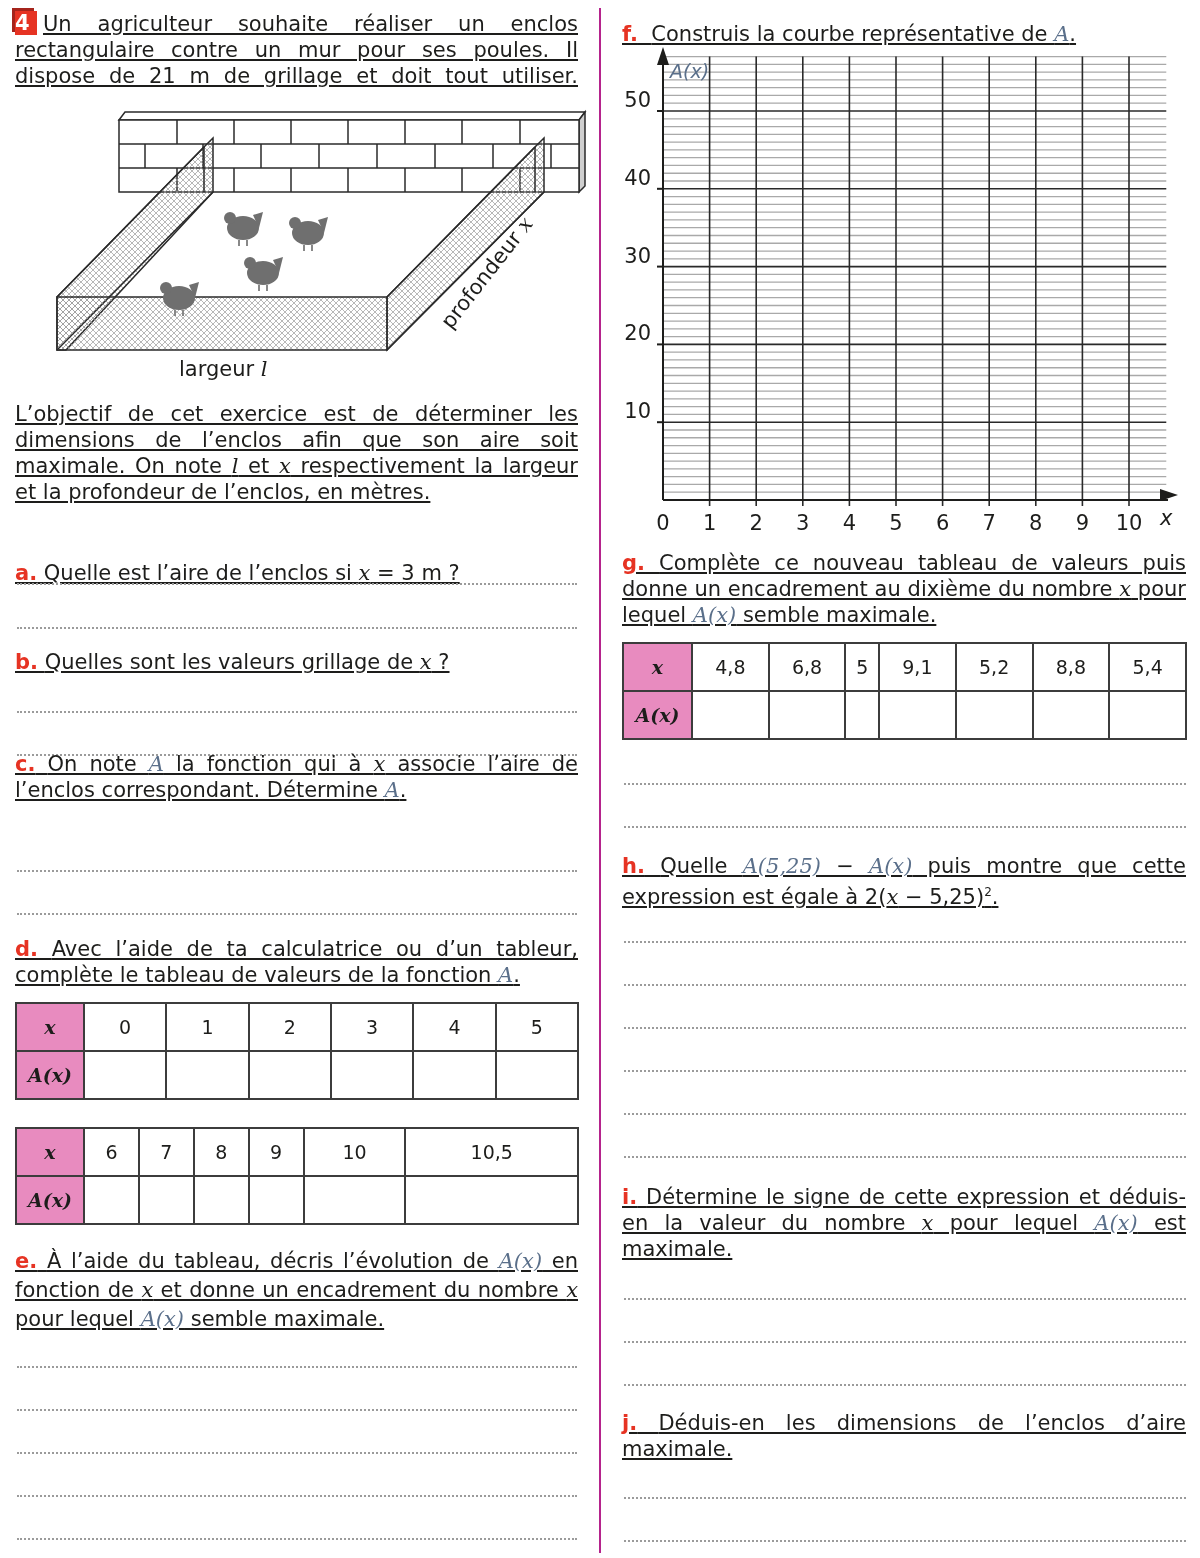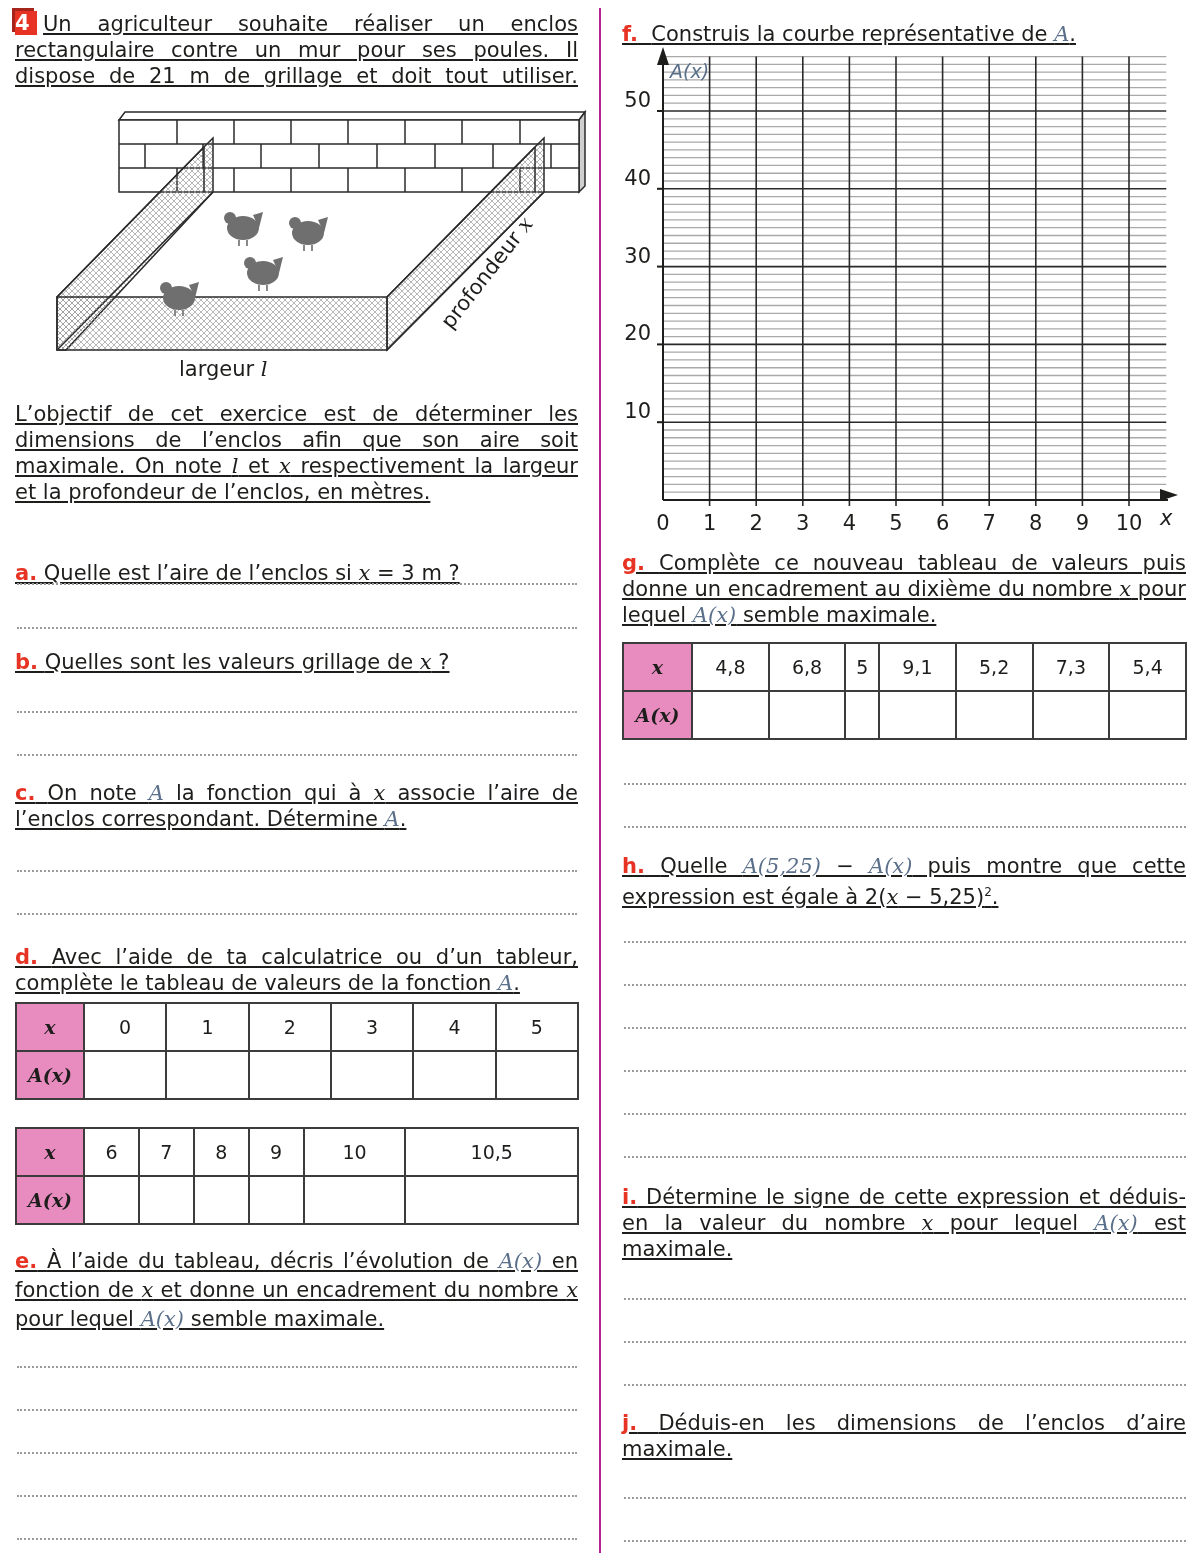--- a/index.html
+++ b/index.html
@@ -128,27 +128,27 @@
   </div>
   <div class="dots" style="top:583px;left:2px;width:560px;"></div>
   <div class="dots" style="top:627px;left:2px;width:560px;"></div>
 
   <div class="p" style="top:649px;width:563px;">
     <span class="lbl">b.</span> <span>Quelles sont les valeurs grillage de </span><span class="mx">x</span><span> ?</span>
   </div>
   <div class="dots" style="top:711px;left:2px;width:560px;"></div>
   <div class="dots" style="top:754px;left:2px;width:560px;"></div>
 
-  <div class="p" style="top:780px;width:563px;">
+  <div class="p" style="top:751px;width:563px;">
     <span class="lbl">c.</span> <span>On note </span><span class="af">A</span><span> la fonction qui à </span><span class="mx">x</span><span> associe l’aire de l’enclos correspondant. Détermine </span><span class="af">A</span><span>.</span>
   </div>
   <div class="dots" style="top:870px;left:2px;width:560px;"></div>
   <div class="dots" style="top:913px;left:2px;width:560px;"></div>
 
-  <div class="p" style="top:936px;width:563px;margin-top:8px;">
+  <div class="p" style="top:936px;width:563px;">
     <span class="lbl">d.</span> <span>Avec l’aide de ta calculatrice ou d’un tableur, complète le tableau de valeurs de la fonction </span><span class="af">A</span><span>.</span>
   </div>
 
   <table class="vt" style="top:1002px;left:0;width:564px;">
     <tbody>
         <tr style="height:48px;">
       <td class="hd" style="width:66px;">x</td>
       <td>0</td>
       <td>1</td>
       <td>2</td>
@@ -322,21 +322,21 @@
 
   <table class="vt" style="top:642px;left:0;width:565px;">
     <tbody>
         <tr style="height:48px;">
       <td class="hd" style="width:67px;">x</td>
       <td>4,8</td>
       <td>6,8</td>
       <td>5</td>
       <td>9,1</td>
       <td>5,2</td>
-      <td>7,3</td>
+      <td>8,8</td>
       <td>5,4</td>
     </tr>
     <tr style="height:48px;">
       <td class="hd">A(x)</td>
       <td></td>
       <td></td>
       <td></td>
       <td></td>
       <td></td>
       <td></td>

